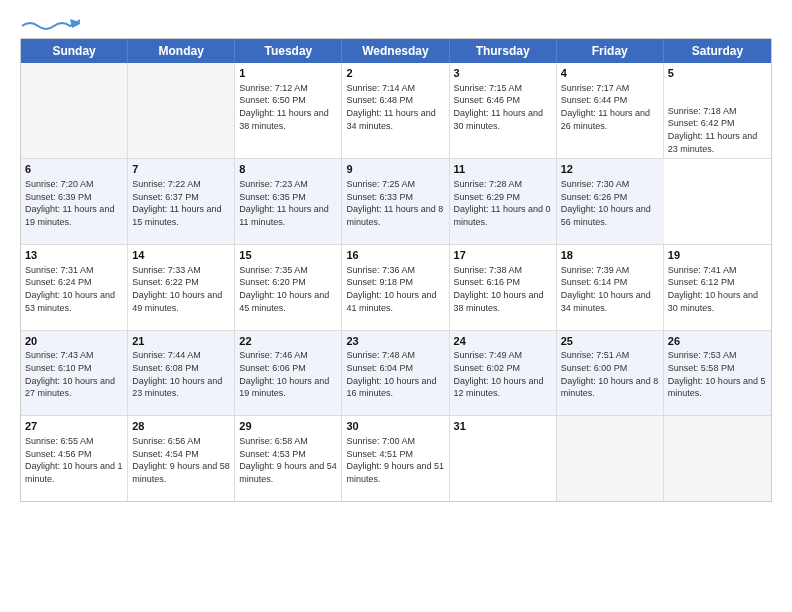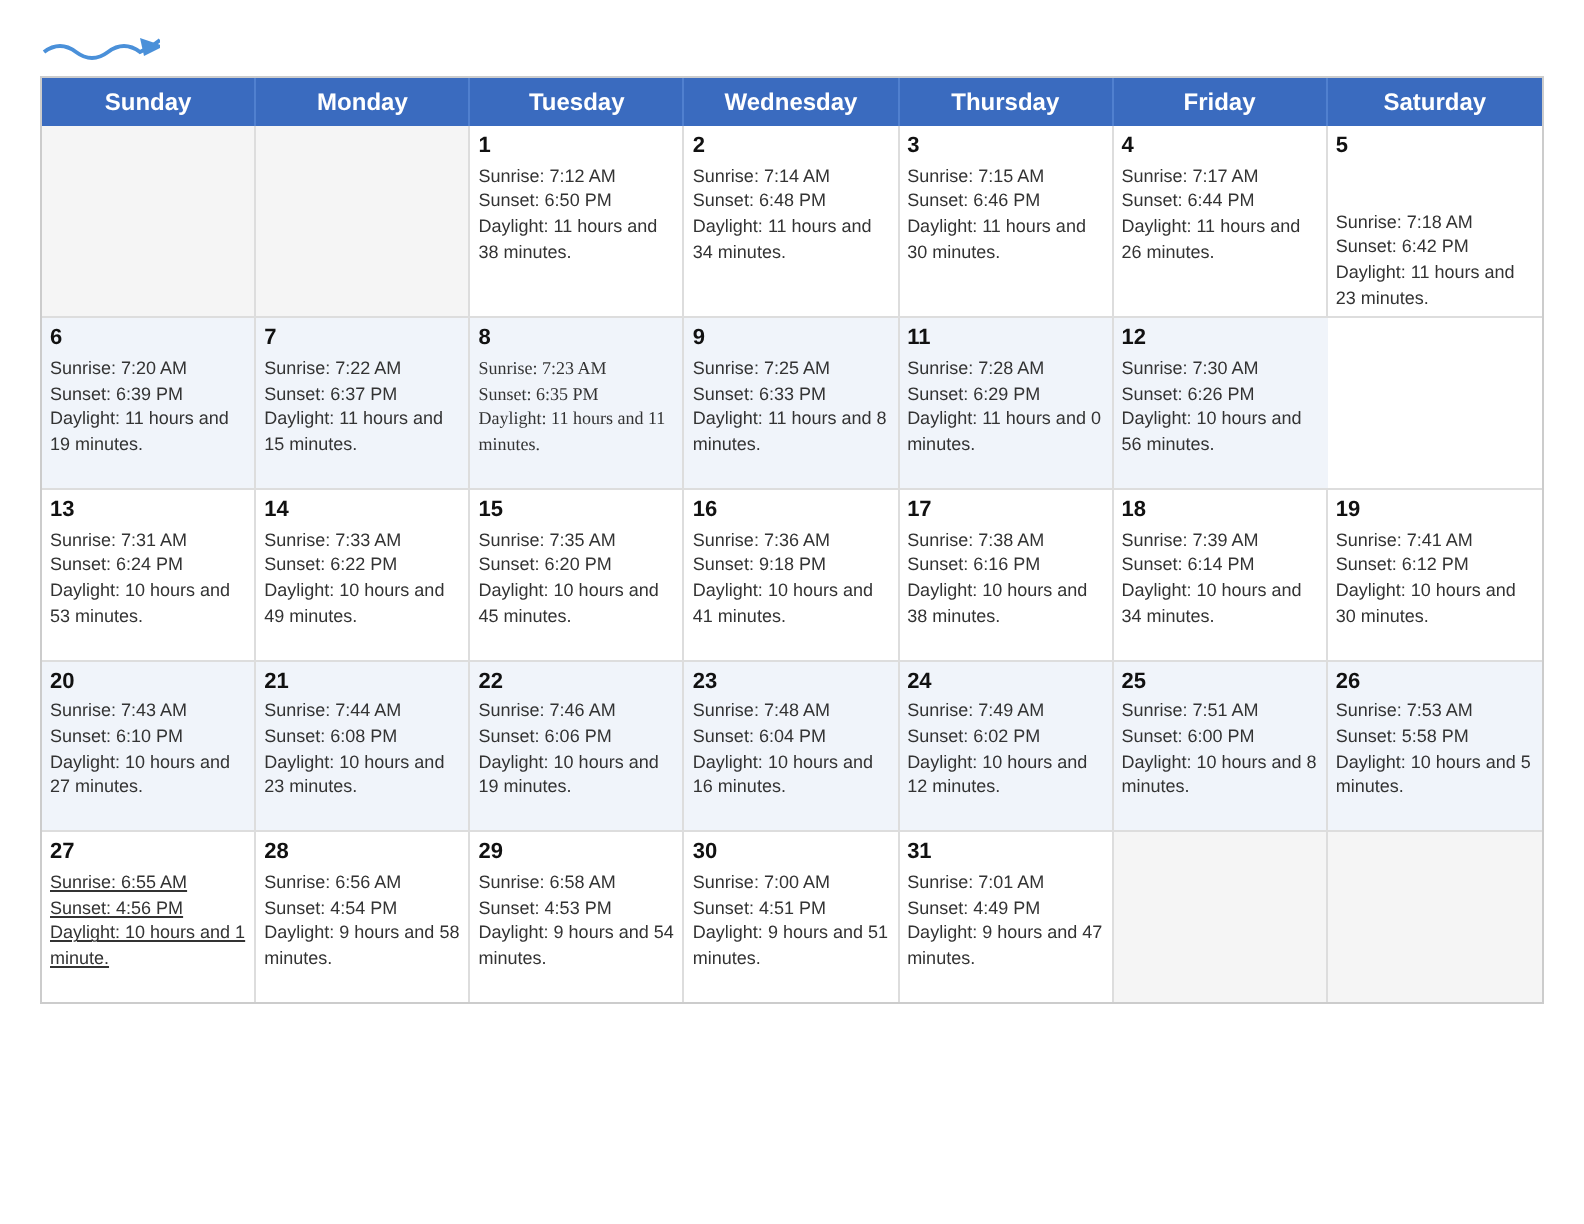--- a/index.html
+++ b/index.html
@@ -173,21 +173,21 @@
 Daylight: 11 hours and 19 minutes.</div>
           </div>
           <div class="cal-cell alt-row">
             <span class="day-num">7</span>
             <div class="cell-info" style="white-space: pre-line;">Sunrise: 7:22 AM
 Sunset: 6:37 PM
 Daylight: 11 hours and 15 minutes.</div>
           </div>
           <div class="cal-cell alt-row">
             <span class="day-num">8</span>
-            <div class="cell-info" style="white-space: pre-line; font-family: Liberation Serif, serif;">Sunrise: 7:23 AM
+            <div class="cell-info" style="white-space: pre-line;">Sunrise: 7:23 AM
 Sunset: 6:35 PM
 Daylight: 11 hours and 11 minutes.</div>
           </div>
           <div class="cal-cell alt-row">
             <span class="day-num">9</span>
             <div class="cell-info" style="white-space: pre-line;">Sunrise: 7:25 AM
 Sunset: 6:33 PM
 Daylight: 11 hours and 8 minutes.</div>
           </div>
           <div class="cal-cell alt-row">
@@ -287,21 +287,21 @@
           <div class="cal-cell alt-row">
             <span class="day-num">26</span>
             <div class="cell-info" style="white-space: pre-line;">Sunrise: 7:53 AM
 Sunset: 5:58 PM
 Daylight: 10 hours and 5 minutes.</div>
           </div>
         </div>
         <div class="cal-row">
           <div class="cal-cell">
             <span class="day-num">27</span>
-            <div class="cell-info" style="white-space: pre-line; text-decoration: underline;">Sunrise: 6:55 AM
+            <div class="cell-info" style="white-space: pre-line;">Sunrise: 6:55 AM
 Sunset: 4:56 PM
 Daylight: 10 hours and 1 minute.</div>
           </div>
           <div class="cal-cell">
             <span class="day-num">28</span>
             <div class="cell-info" style="white-space: pre-line;">Sunrise: 6:56 AM
 Sunset: 4:54 PM
 Daylight: 9 hours and 58 minutes.</div>
           </div>
           <div class="cal-cell">
@@ -311,22 +311,19 @@
 Daylight: 9 hours and 54 minutes.</div>
           </div>
           <div class="cal-cell">
             <span class="day-num">30</span>
             <div class="cell-info" style="white-space: pre-line;">Sunrise: 7:00 AM
 Sunset: 4:51 PM
 Daylight: 9 hours and 51 minutes.</div>
           </div>
           <div class="cal-cell">
             <span class="day-num">31</span>
-            <div class="cell-info" style="white-space: pre-line;">Sunrise: 7:01 AM
-Sunset: 4:49 PM
-Daylight: 9 hours and 47 minutes.</div>
           </div>
           <div class="cal-cell empty"></div>
           <div class="cal-cell empty"></div>
         </div>
       </div>
   </div>
 </div>
 
 </body></html>

